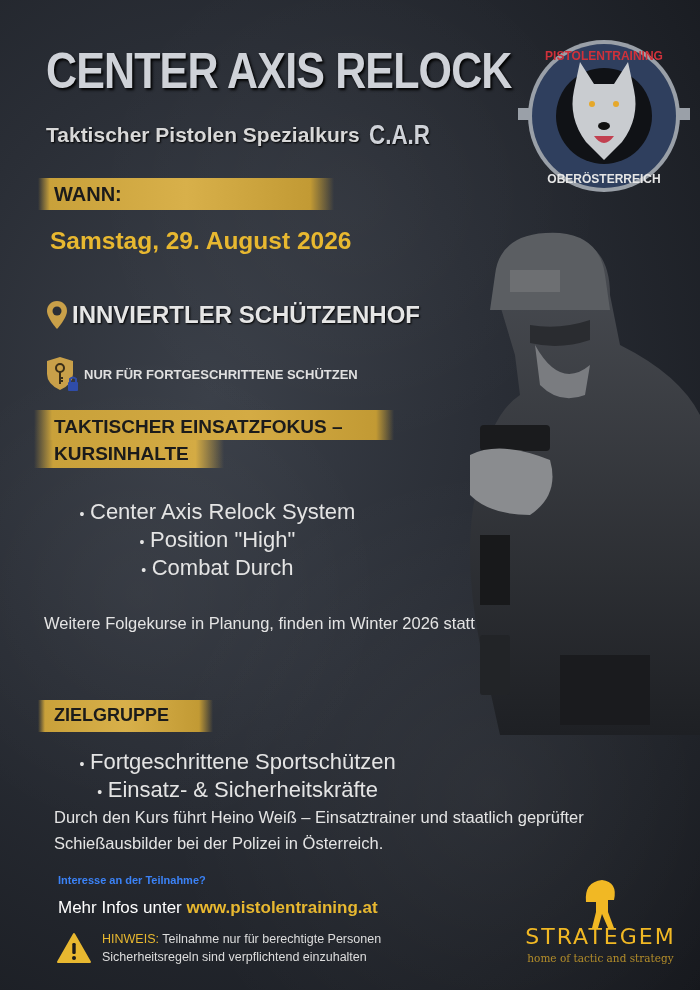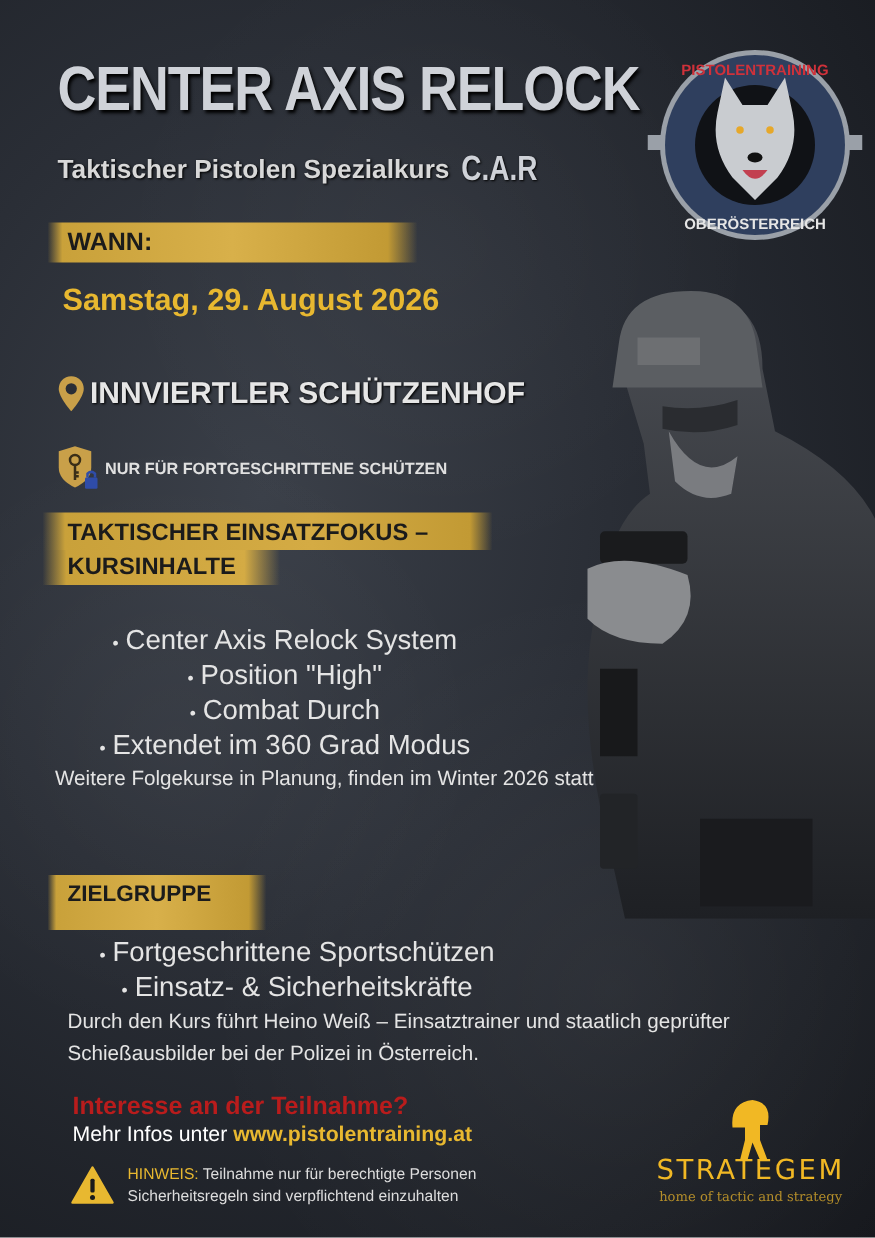--- a/index.html
+++ b/index.html
@@ -48,25 +48,25 @@
   .location { position:absolute; left:46px; top:300px; display:flex; align-items:center; }
   .location .txt { font-size:24px; font-weight:bold; color:#e6e6e6; margin-left:4px; text-shadow:1px 1px 2px #000; }
   .adv { position:absolute; left:44px; top:356px; display:flex; align-items:center; }
   .adv .txt { font-size:13px; font-weight:bold; color:#e0e0e0; margin-left:4px; }
   .focus { left:34px; top:410px; width:360px; height:58px; }
   .focus .l1 { position:absolute; left:20px; top:6px; font-size:19px; }
   ul.list { position:absolute; margin:12px; padding:0; list-style:none; font-size:22px; color:#e4e4e4; line-height:25px;text-align:center; }
   ul.list li::before { content:"•"; display:inline-block; width:16px; font-size:14px; }
   .l-course { left:62px; top:487px; }
   .more { position:absolute; left:44px; top:614px; font-size:16.5px; color:#e4e4e4; }
-  .ziel { left:38px; top:700px; width:175px; height:44px; }
+  .ziel { left:38px; top:700px; width:175px; height:32px; }
   .ziel span { position:absolute; left:16px; top:5px; font-size:18px; }
   .l-target { left:62px; top:737px; }
   .trainer { position:absolute; left:54px; top:804px; font-size:16.5px; color:#e4e4e4; line-height:26px; }
-  .interest { position:absolute; left:58px; top:874px; font-size:20px; font-weight:bold; color:#b91c1c; }
+  .interest { position:absolute; left:58px; top:874px; font-size:11px; font-weight:bold; color:#3b82f6; }
   .moreinfo { position:absolute; left:58px; top:898px; font-size:17px; color:#fff; }
   .moreinfo .url { color:#e8b830; font-weight:bold; }
   .warn { position:absolute; left:56px; top:930px; display:flex; align-items:center; }
   .warn .txt { font-size:12.5px; color:#ddd; line-height:18px; margin-left:10px; }
   .warn .hl { color:#e8b830; }
   .strategem { position:absolute; left:518px; top:878px; width:165px; height:92px; }
   .strategem .name { position:absolute; left:0; top:46px; width:165px; text-align:center; color:#f1b824; font-size:22px; letter-spacing:2px; font-family:"DejaVu Sans", sans-serif; }
   .strategem .tag { position:absolute; left:0; top:74px; width:165px; text-align:center; color:#b38d2a; font-size:10.5px; font-family:"DejaVu Serif", serif; }
 </style>
 </head>
@@ -145,21 +145,20 @@
   <span class="l1">TAKTISCHER EINSATZFOKUS –</span>
 </div>
 <div class="brush" style="left:34px; top:440px; width:190px; height:28px; background:linear-gradient(90deg, rgba(201,161,58,0) 0%, #c9a13a 10%, #d4ab44 85%, rgba(201,161,58,0) 100%);">
   <span style="position:absolute; left:20px; top:3px; font-size:19px;">KURSINHALTE</span>
 </div>
 
 <ul class="list l-course">
   <li>Center Axis Relock System</li>
   <li>Position "High"</li>
   <li>Combat Durch</li>
-  <li>Extendet im 360 Grad Modus</li>
 </ul>
 <div class="more">Weitere Folgekurse in Planung, finden im Winter 2026 statt</div>
 
 <div class="brush ziel">
   <span>ZIELGRUPPE</span>
 </div>
 <ul class="list l-target">
   <li>Fortgeschrittene Sportschützen</li>
   <li>Einsatz- &amp; Sicherheitskräfte</li>
 </ul>

